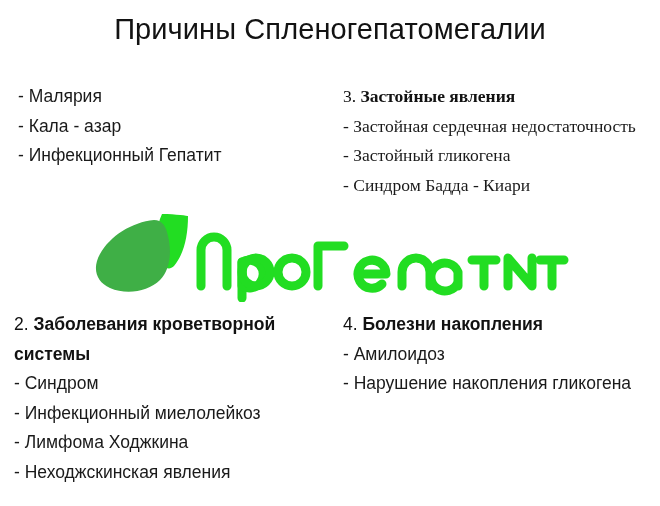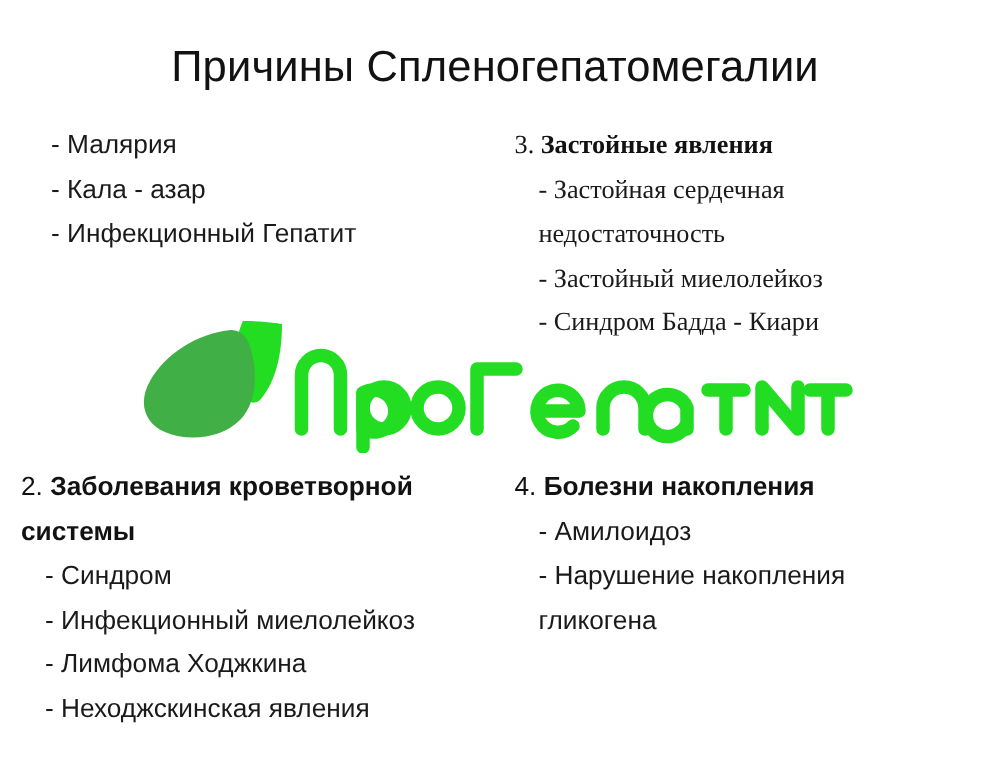--- a/index.html
+++ b/index.html
@@ -27,21 +27,20 @@
     left: 0;
     top: 12px;
     width: 660px;
     text-align: center;
     font-size: 29px;
     font-weight: 400;
     line-height: 34px;
     letter-spacing: 0.1px;
     color: #121212;
     white-space: nowrap;
-    margin-top: 16px;
   }
 
   
   .block {
     position: absolute;
     font-size: 17.5px;
     line-height: 29.5px;
   }
   .block .head {
     font-size: 17.5px;
@@ -53,21 +52,20 @@
     font-weight: 400;
   }
   .block .head .name {
     font-weight: 700;
   }
   .block .item {
     font-size: 17.5px;
     line-height: 29.5px;
     color: #1a1a1a;
     font-weight: 400;
-    margin-left: 16px;
   }
 
   
   #block-1 { left: 18px;  top: 82px;  width: 310px; }
   #block-1 .head .num { margin-right: 4px; }
   #block-3 { left: 343px; top: 82px;  width: 305px; font-family: Liberation Serif, serif; }
   #block-2 { left: 14px;  top: 310px; width: 322px; }
   #block-4 { left: 343px; top: 310px; width: 300px; }
 
   
@@ -94,21 +92,21 @@
     <div class="item">- Кала - азар</div>
     <div class="item">- Инфекционный Гепатит</div>
   </div>
 
   <div class="block" id="block-3">
     <div class="head">
       <span class="num">3.</span>
       <span class="name">Застойные явления</span>
     </div>
     <div class="item">- Застойная сердечная недостаточность</div>
-    <div class="item">- Застойный миелолейкоз</div>
+    <div class="item">- Застойный гликогена</div>
     <div class="item">- Синдром Бадда - Киари</div>
   </div>
 
   <div class="logo">
     <svg width="480" height="92" viewBox="0 0 480 92" xmlns="http://www.w3.org/2000/svg">
 
       <path d="M70 4 C 84 4, 96 6, 96 6 C 96 26, 92 44, 82 56 C 76 62, 70 56, 68 48 C 64 34, 64 16, 70 4 Z" fill="#22DD22"></path>
 
       <path d="M62 10 C 40 12, 18 26, 8 44 C 0 58, 4 72, 18 78 C 34 85, 56 82, 68 70 C 78 60, 80 42, 76 26 C 74 16, 70 10, 62 10 Z" fill="#3FAF46"></path>
 

